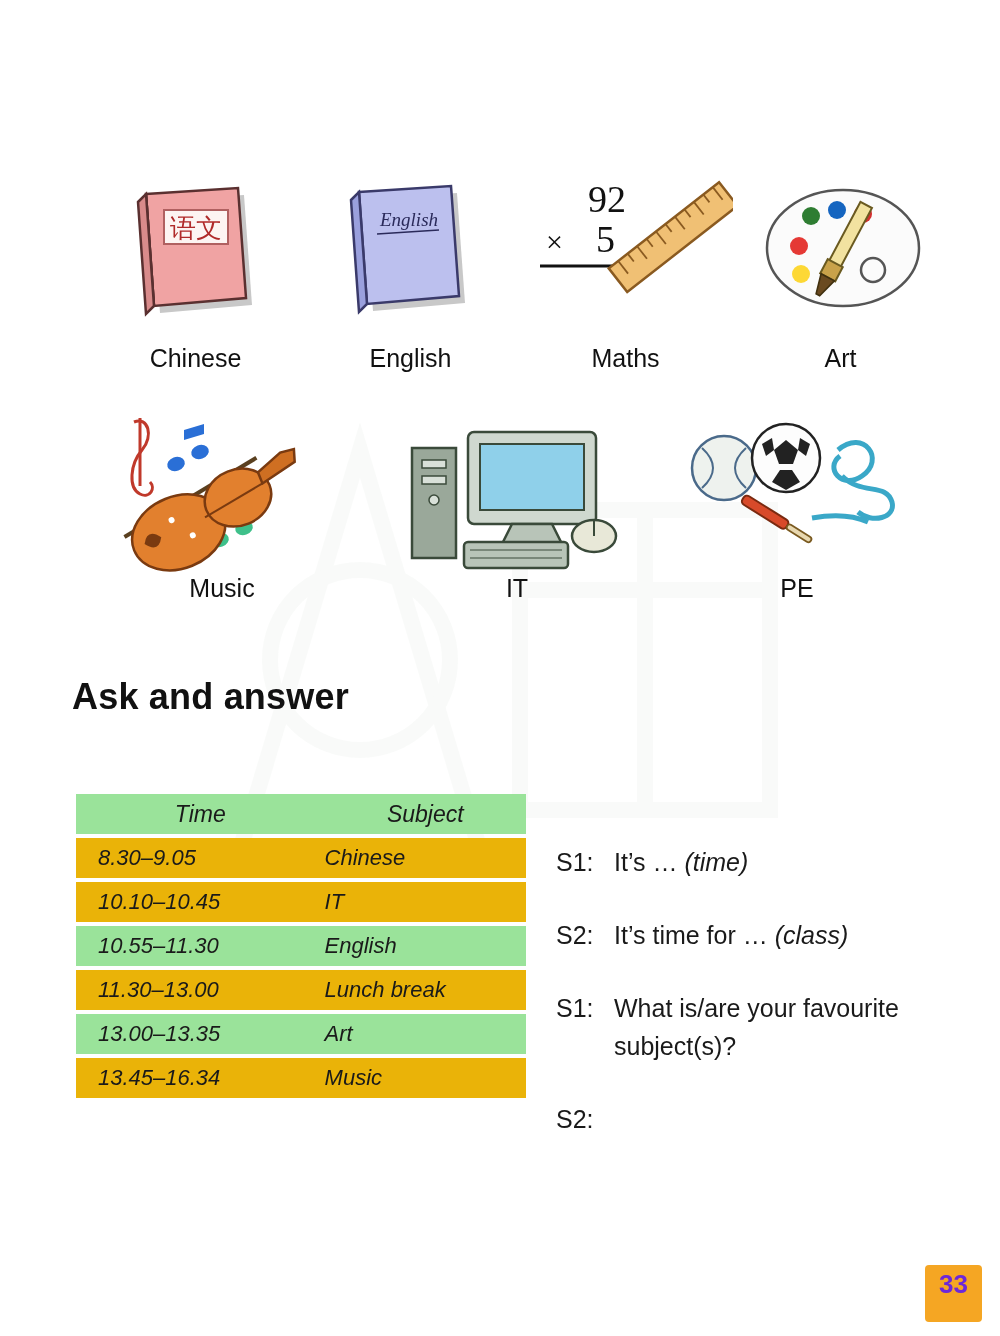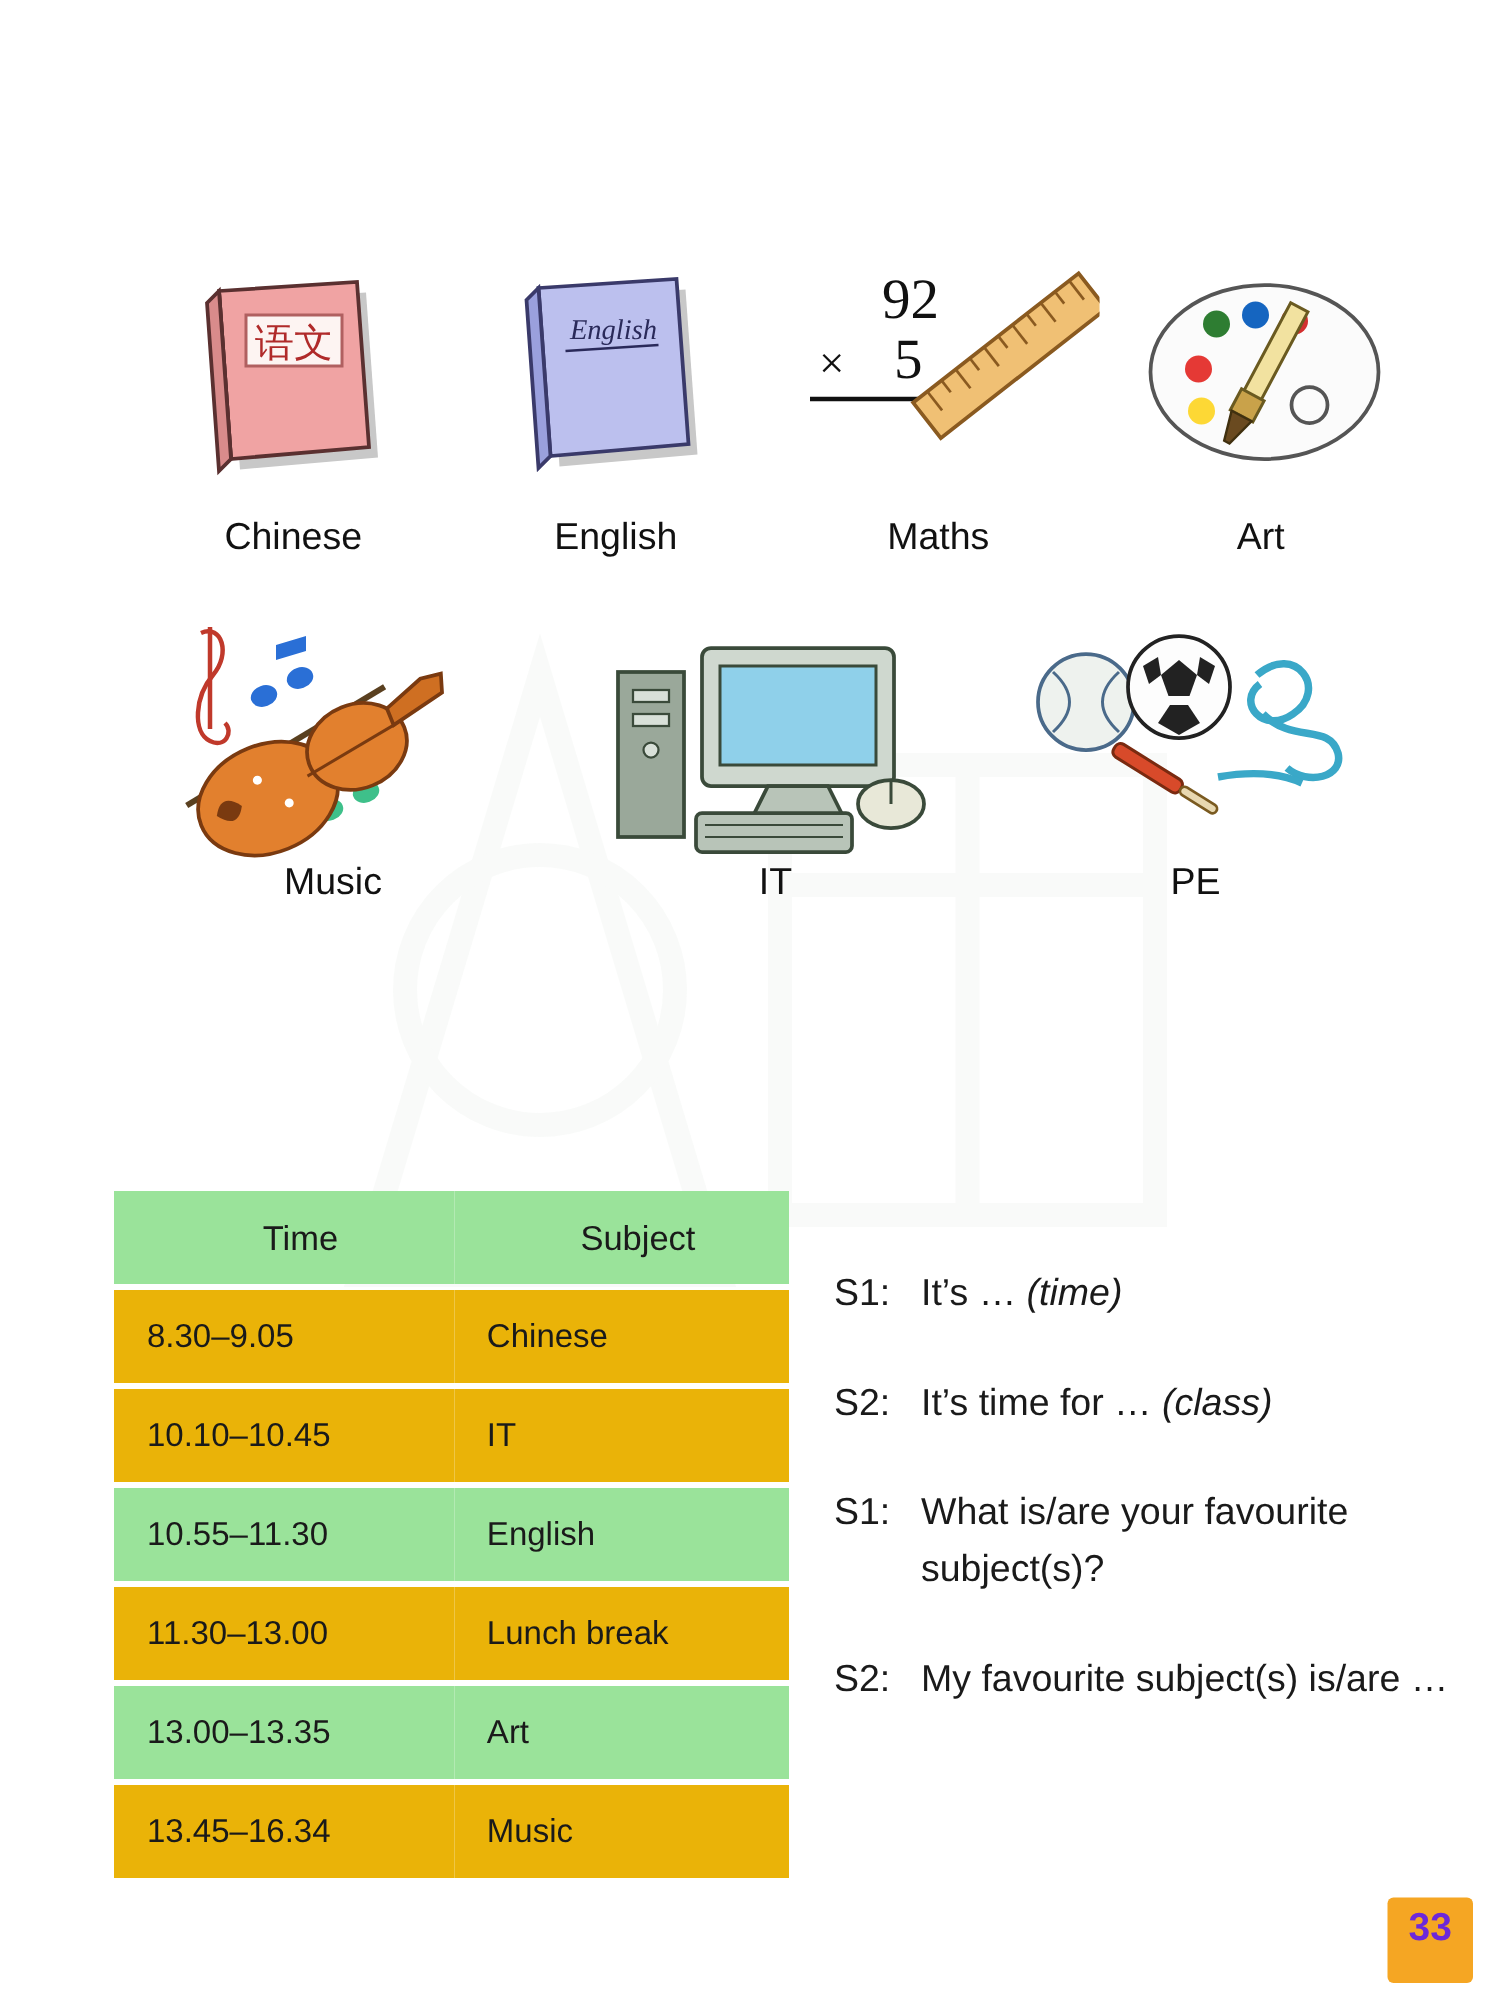--- a/index.html
+++ b/index.html
@@ -82,24 +82,25 @@
   .timetable {
     position: absolute;
     left: 76px;
     top: 790px;
     width: 450px;
     border-collapse: separate;
     border-spacing: 0 4px;
     font-size: 22px;
   }
   .timetable td, .timetable th {
-    height: 62px;
+    height: 40px;
     padding: 0 0 0 22px;
     text-align: left;
     font-weight: normal;
+    font-style: italic;
   }
   .timetable th { text-align: center; font-size: 23px; }
   .tt-green { background: #9ae39a; }
   .tt-pink  { background: #eab308; }
   .col-time { width: 228px; }
   .col-subject { width: 222px; }
 
   
   .dialogue {
     position: absolute;
@@ -311,20 +312,21 @@
           <g transform="rotate(32 110 120)">
             <rect x="74" y="112" width="52" height="10" rx="4" fill="#d84a2a" stroke="#7a2a10" stroke-width="2"></rect>
             <rect x="126" y="114" width="28" height="6" rx="3" fill="#e8d8b0" stroke="#7a5a20" stroke-width="1.8"></rect>
           </g>
         </svg>
       </div>
       <div class="vocab-label">PE</div>
     </div>
   </div>
 
+  <h1 class="section-title" id="ask-answer-title">Ask and answer</h1>
 
 
   <table class="timetable">
     <tbody>
       <tr>
         <th class="tt-green col-time">Time</th>
         <th class="tt-green col-subject">Subject</th>
       </tr>
       <tr>
         <td class="tt-pink col-time">8.30–9.05</td>
@@ -367,20 +369,17 @@
       </span>
     </div>
     <div class="dlg-line">
       <span class="dlg-speaker">S1:</span>
       <span class="dlg-text" style="max-width:330px;display:inline-block;">
         <span>What is/are your favourite subject(s)?</span>
       </span>
     </div>
     <div class="dlg-line">
       <span class="dlg-speaker">S2:</span>
-      <span class="dlg-text" style="max-width:370px;display:inline-block;">
-        <span>My favourite subject(s) is/are …</span>
-      </span>
     </div>
   </div>
 
   <div class="page-number">33</div>
 </div>
 
 </body></html>

